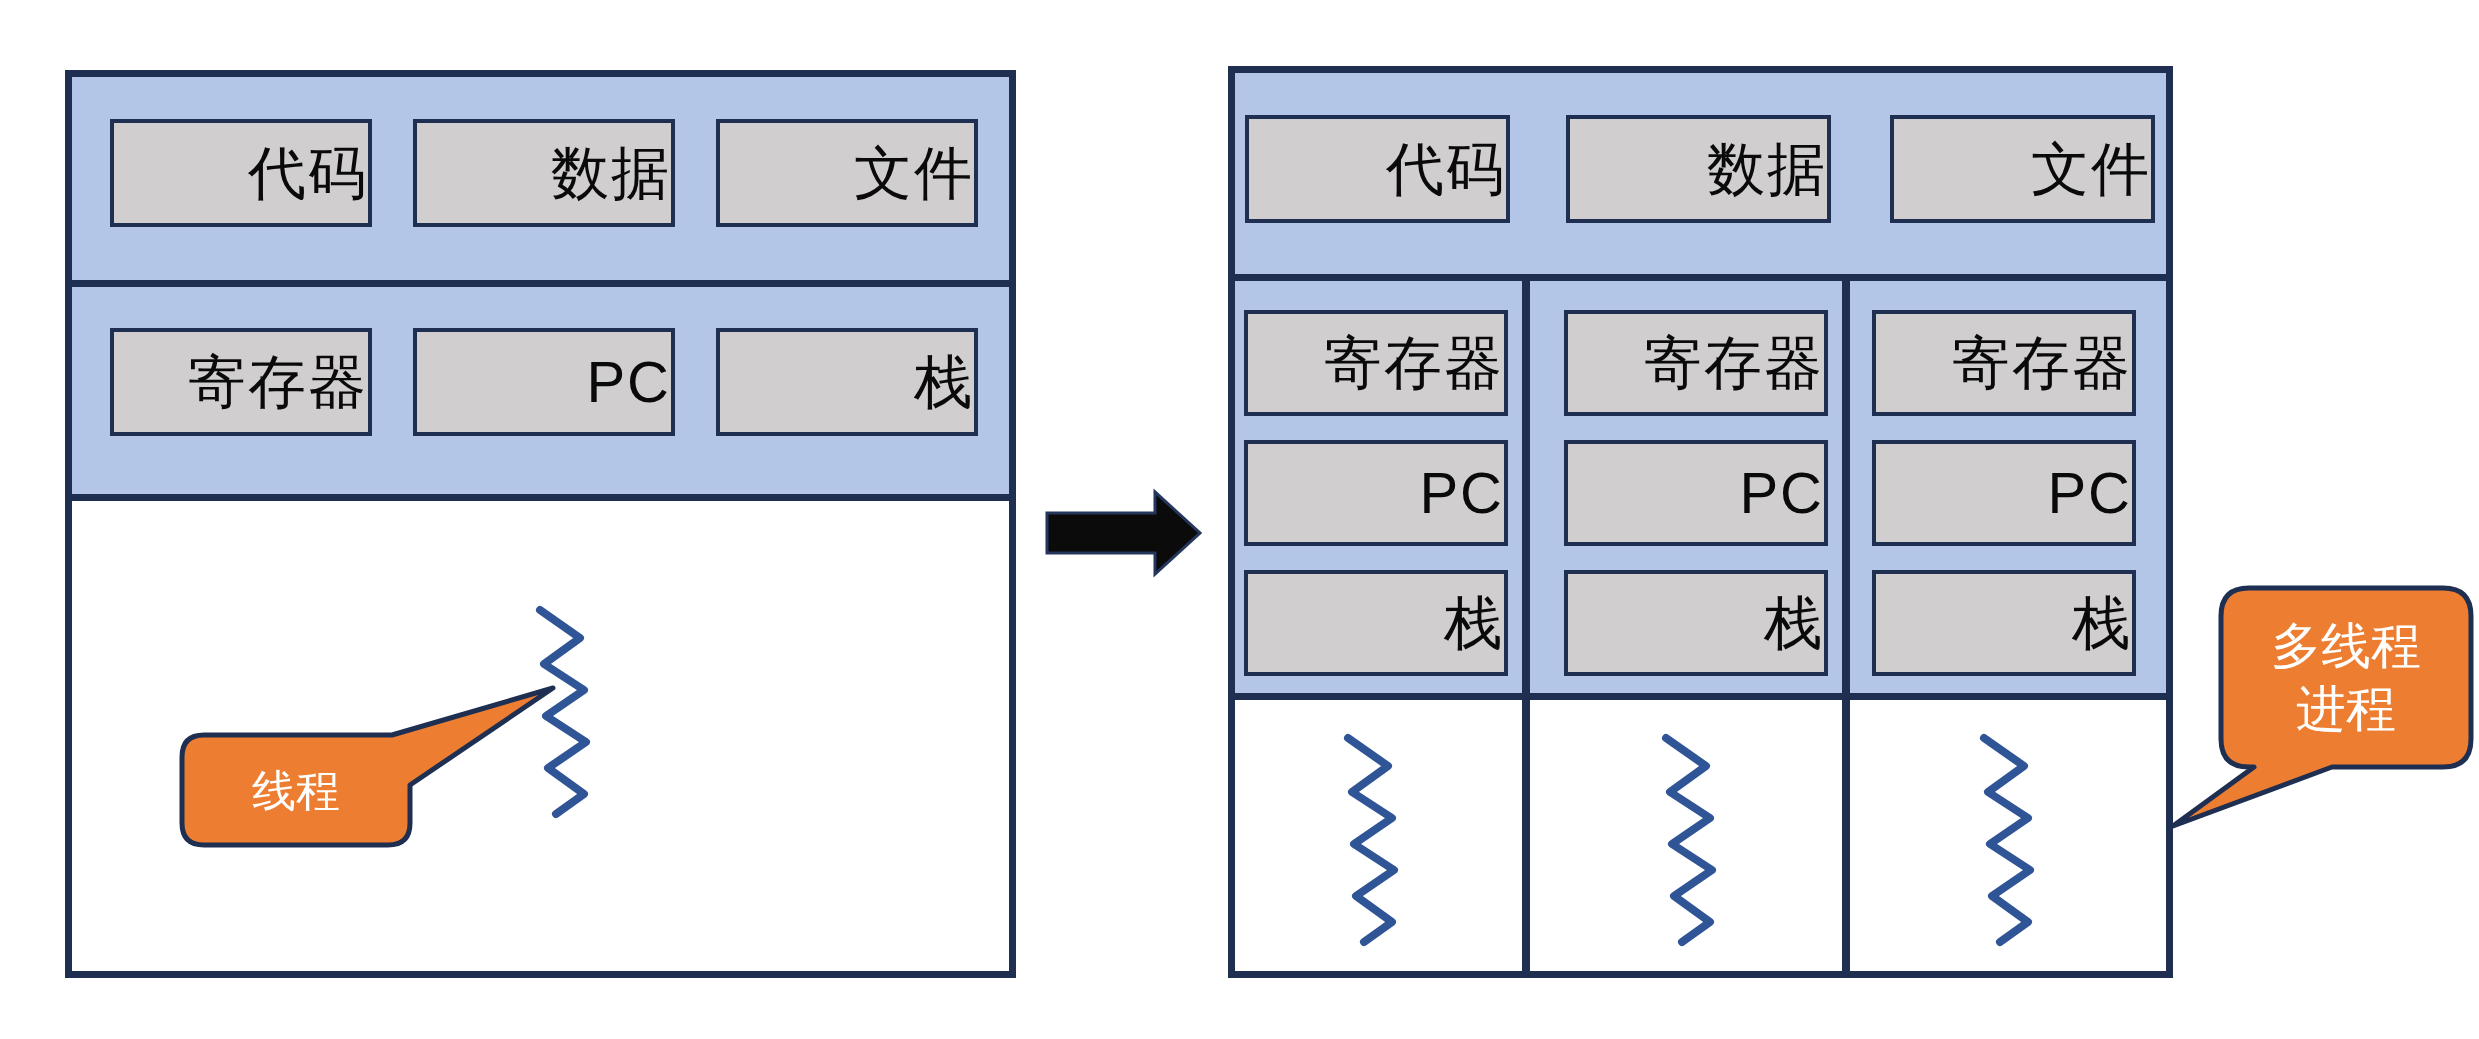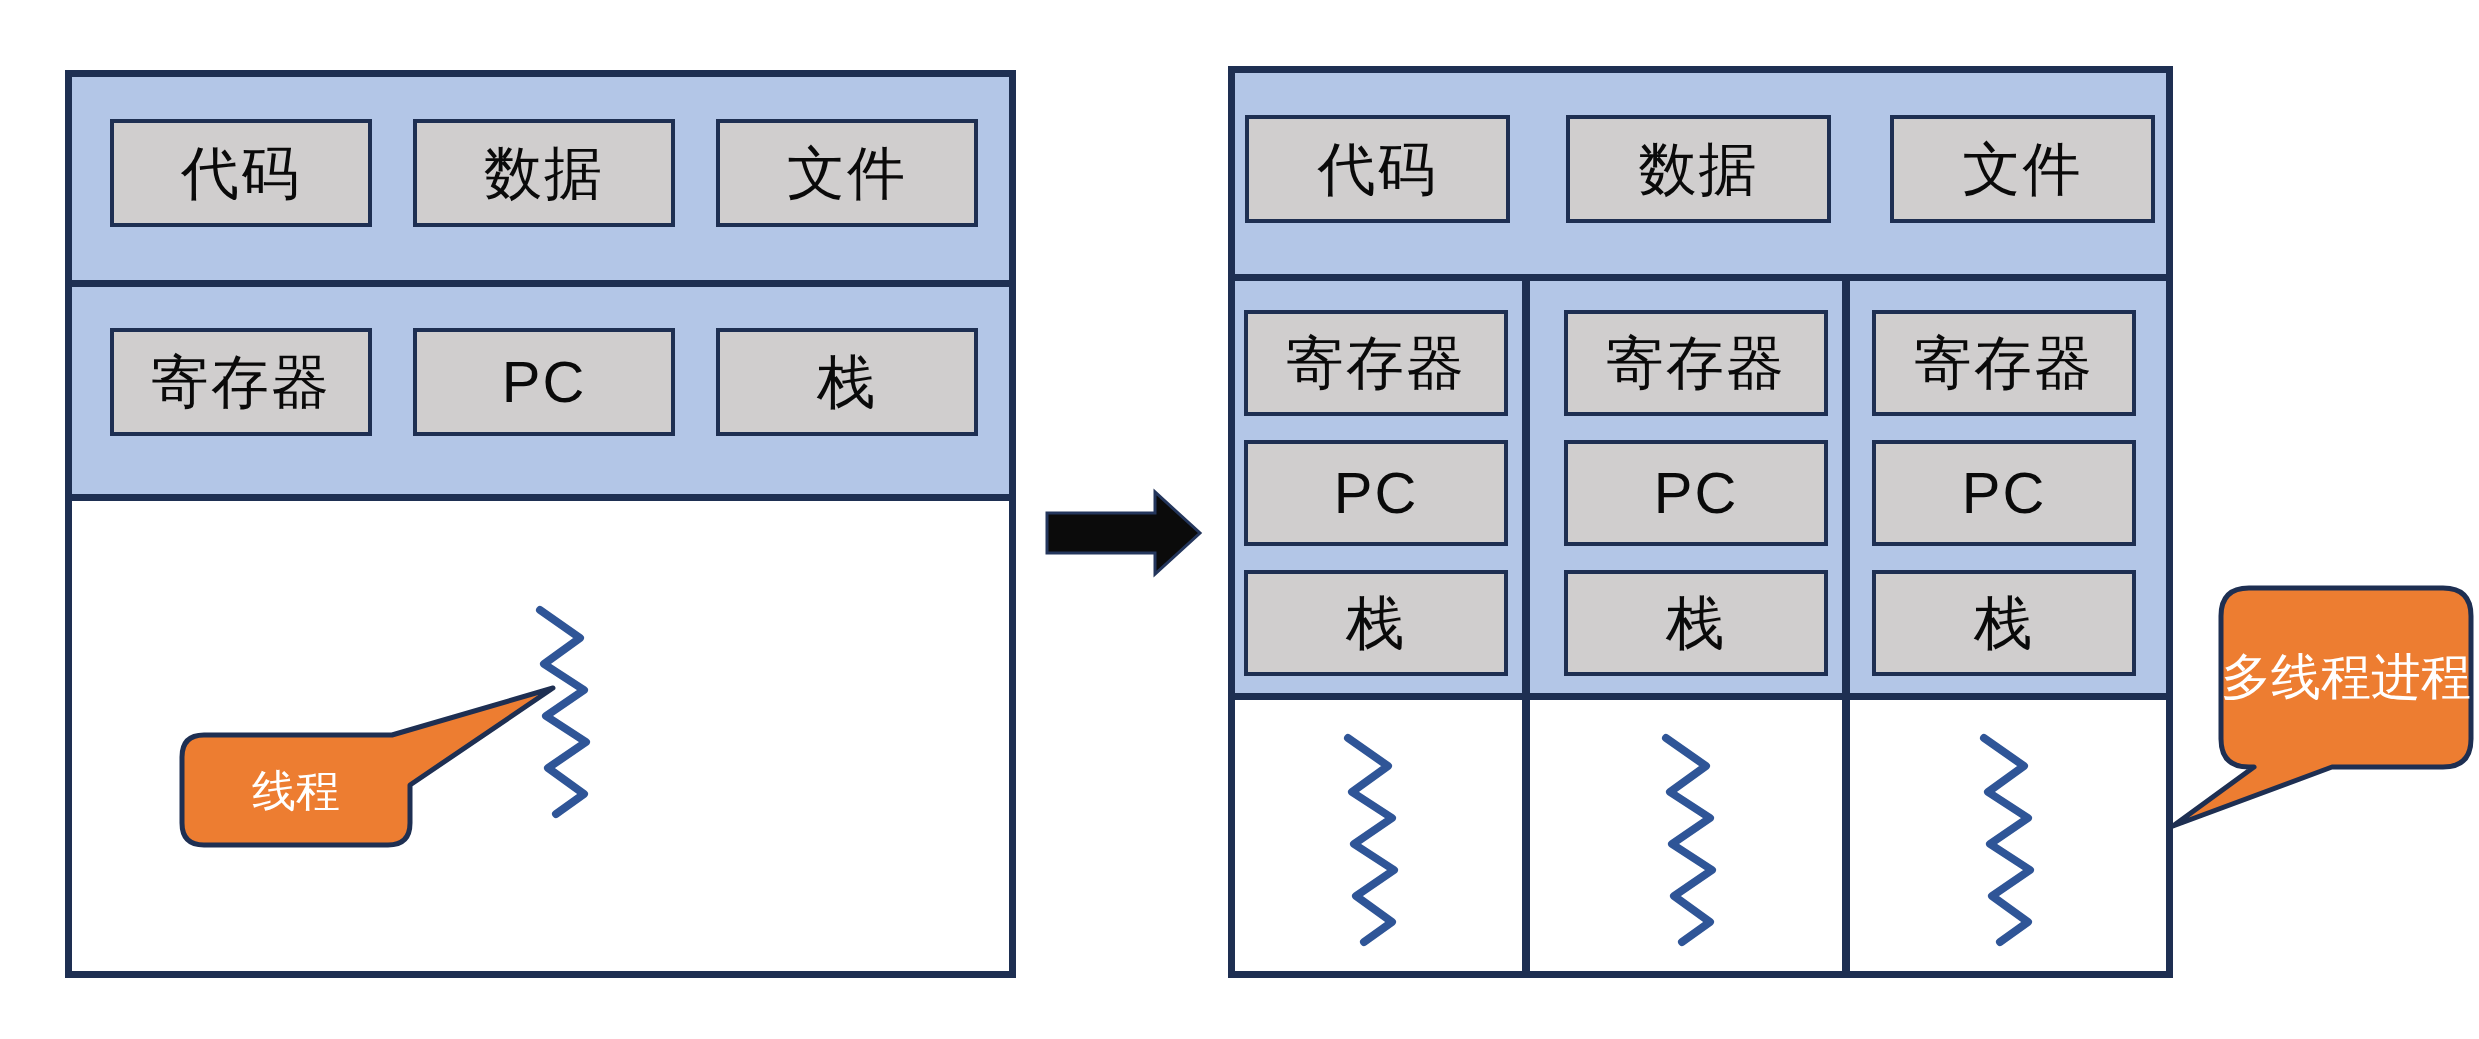--- a/index.html
+++ b/index.html
@@ -30,33 +30,33 @@
     border-bottom:7px solid var(--navy);
   }
   .colblue{
     background:var(--blue);
     border-bottom:7px solid var(--navy);
   }
   .vdiv{background:var(--navy);}
   .gbox{
     background:var(--gray);
     border:4px solid var(--navy);
-    display:flex;align-items:center;justify-content:center;
+    display:flex;align-items:center;justify-content:flex-end;
     font-size:58px;color:var(--ink);
     letter-spacing:2px;
     line-height:1;
   }
   .callout-text{
     display:flex;align-items:center;justify-content:center;
     color:var(--white);
     line-height:1.25;
     text-align:center;
   }
   .callout-text.big{font-size:44px;}
-  .callout-text.small{font-size:50px;flex-direction:row;}
+  .callout-text.small{font-size:50px;flex-direction:column;}
   svg{display:block;overflow:visible;}
   .squig{fill:none;stroke:var(--squiggle);stroke-width:8;stroke-linecap:round;stroke-linejoin:round;}
   .callout-shape{fill:var(--orange);stroke:var(--navy);stroke-width:5;stroke-linejoin:round;}
   .arrow-shape{fill:var(--arrow);stroke:#24365c;stroke-width:3;stroke-linejoin:miter;}
 </style>
 </head>
 <body>
 
 <div id="stage">
 

